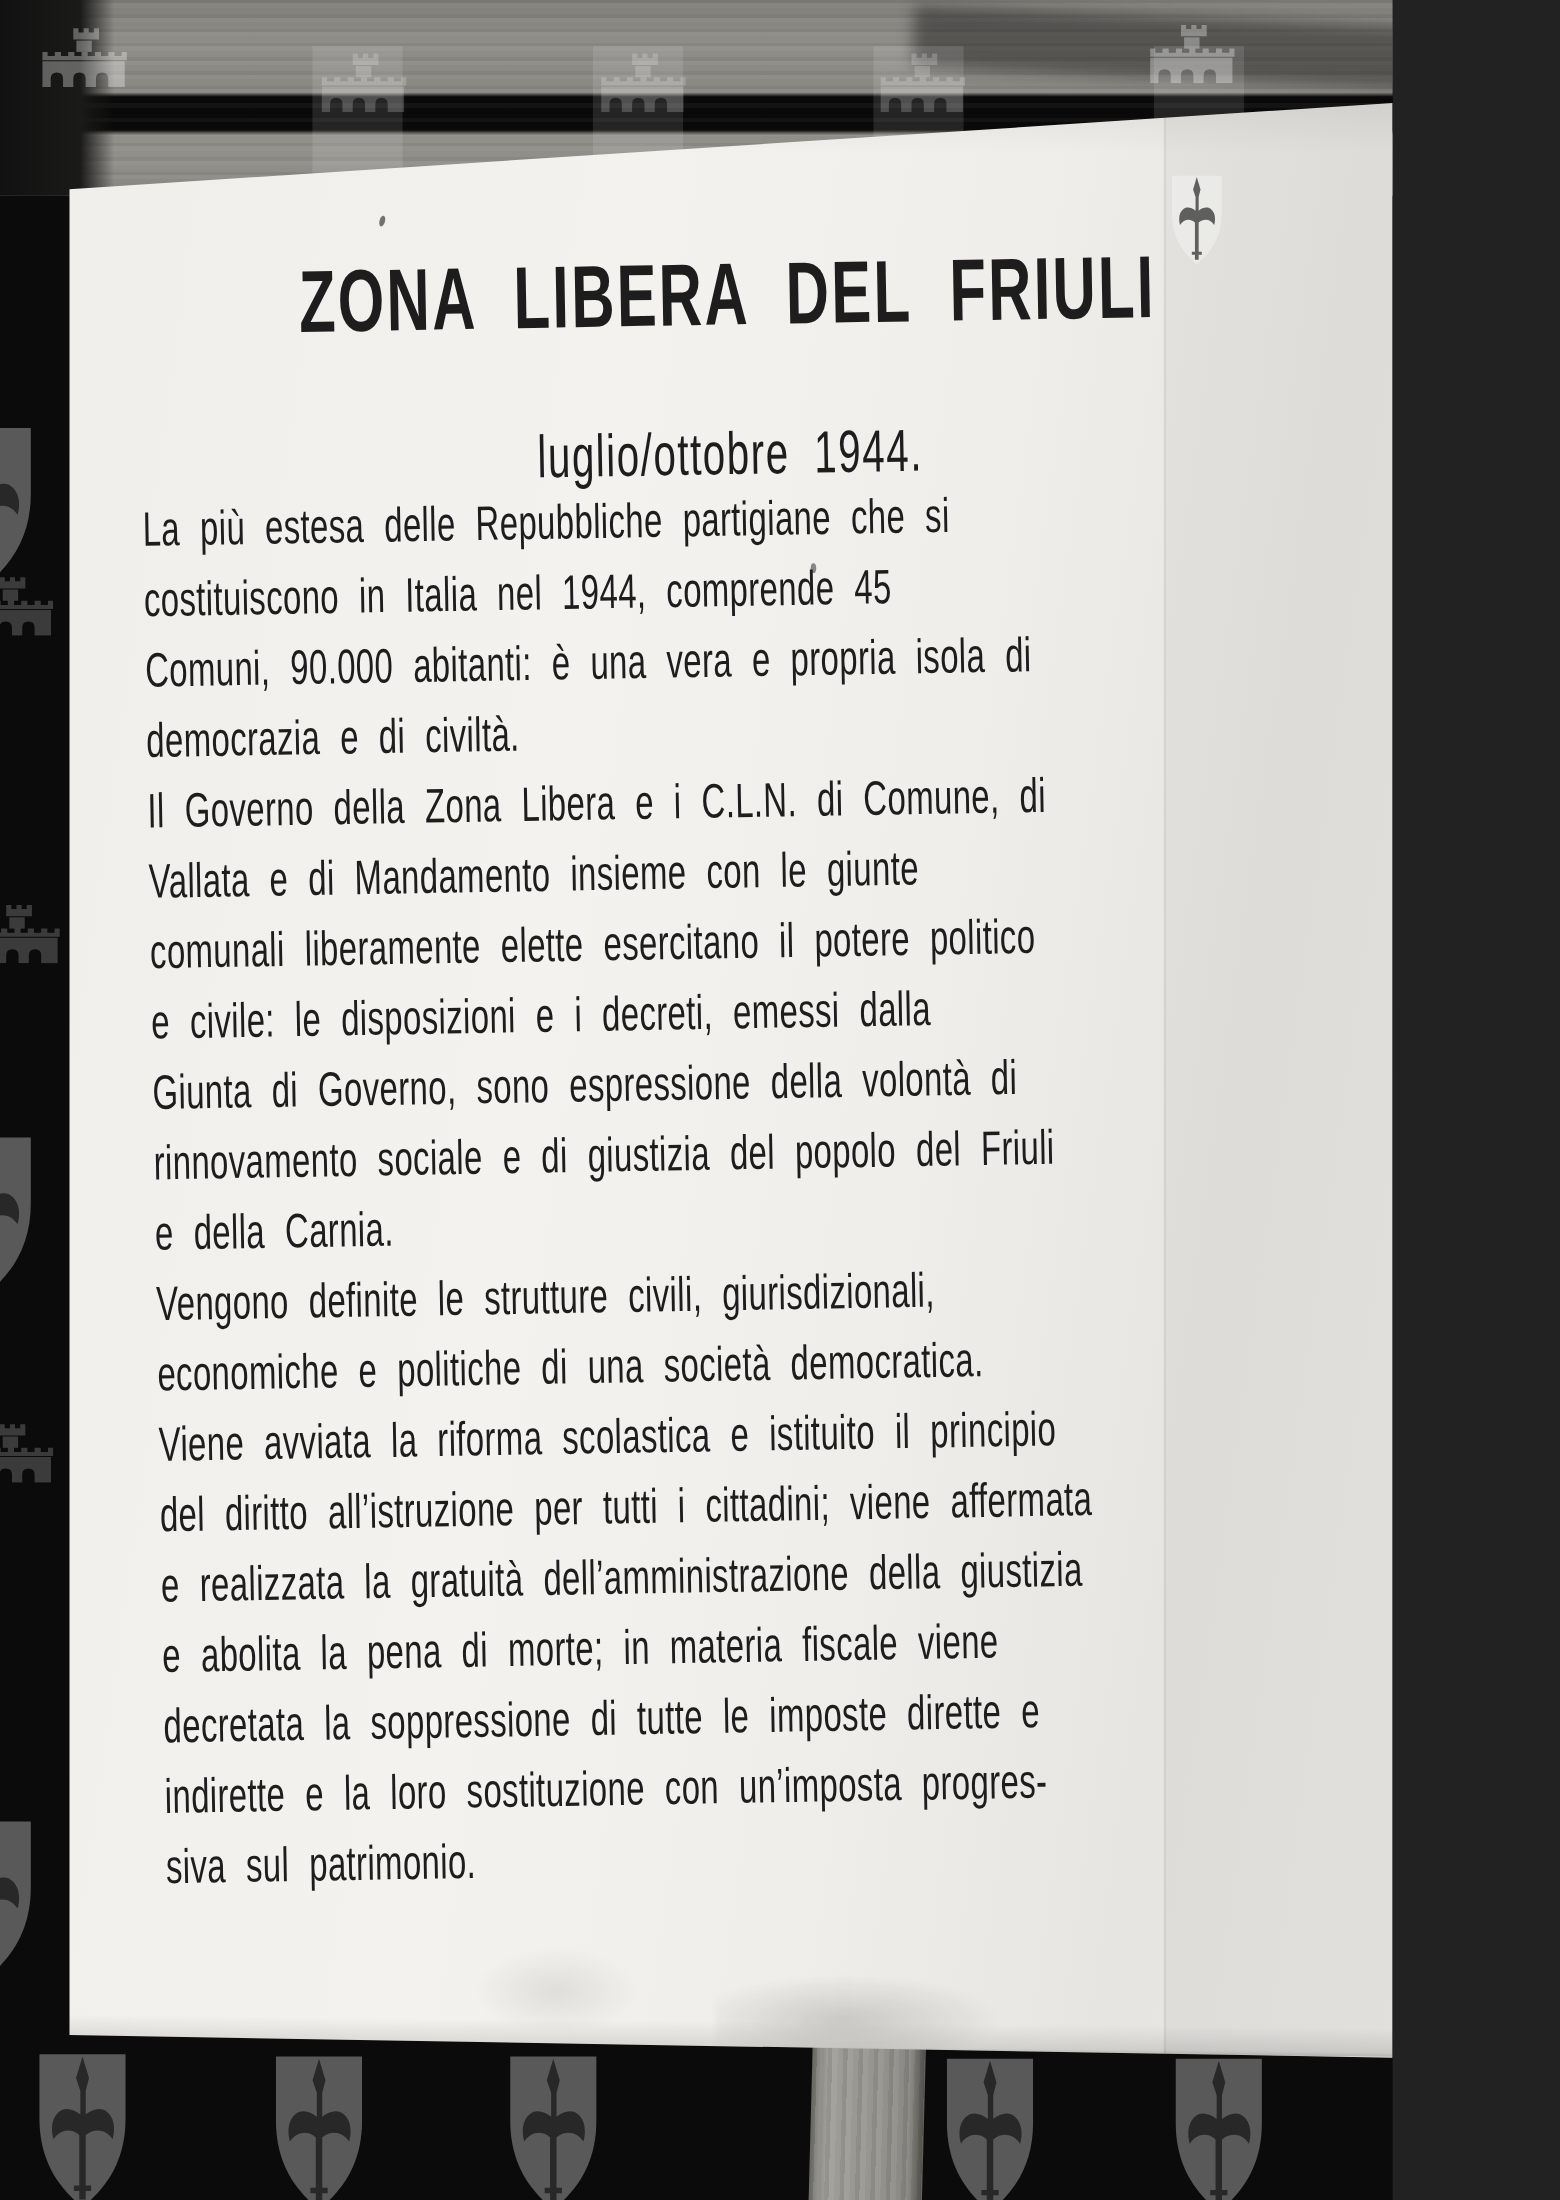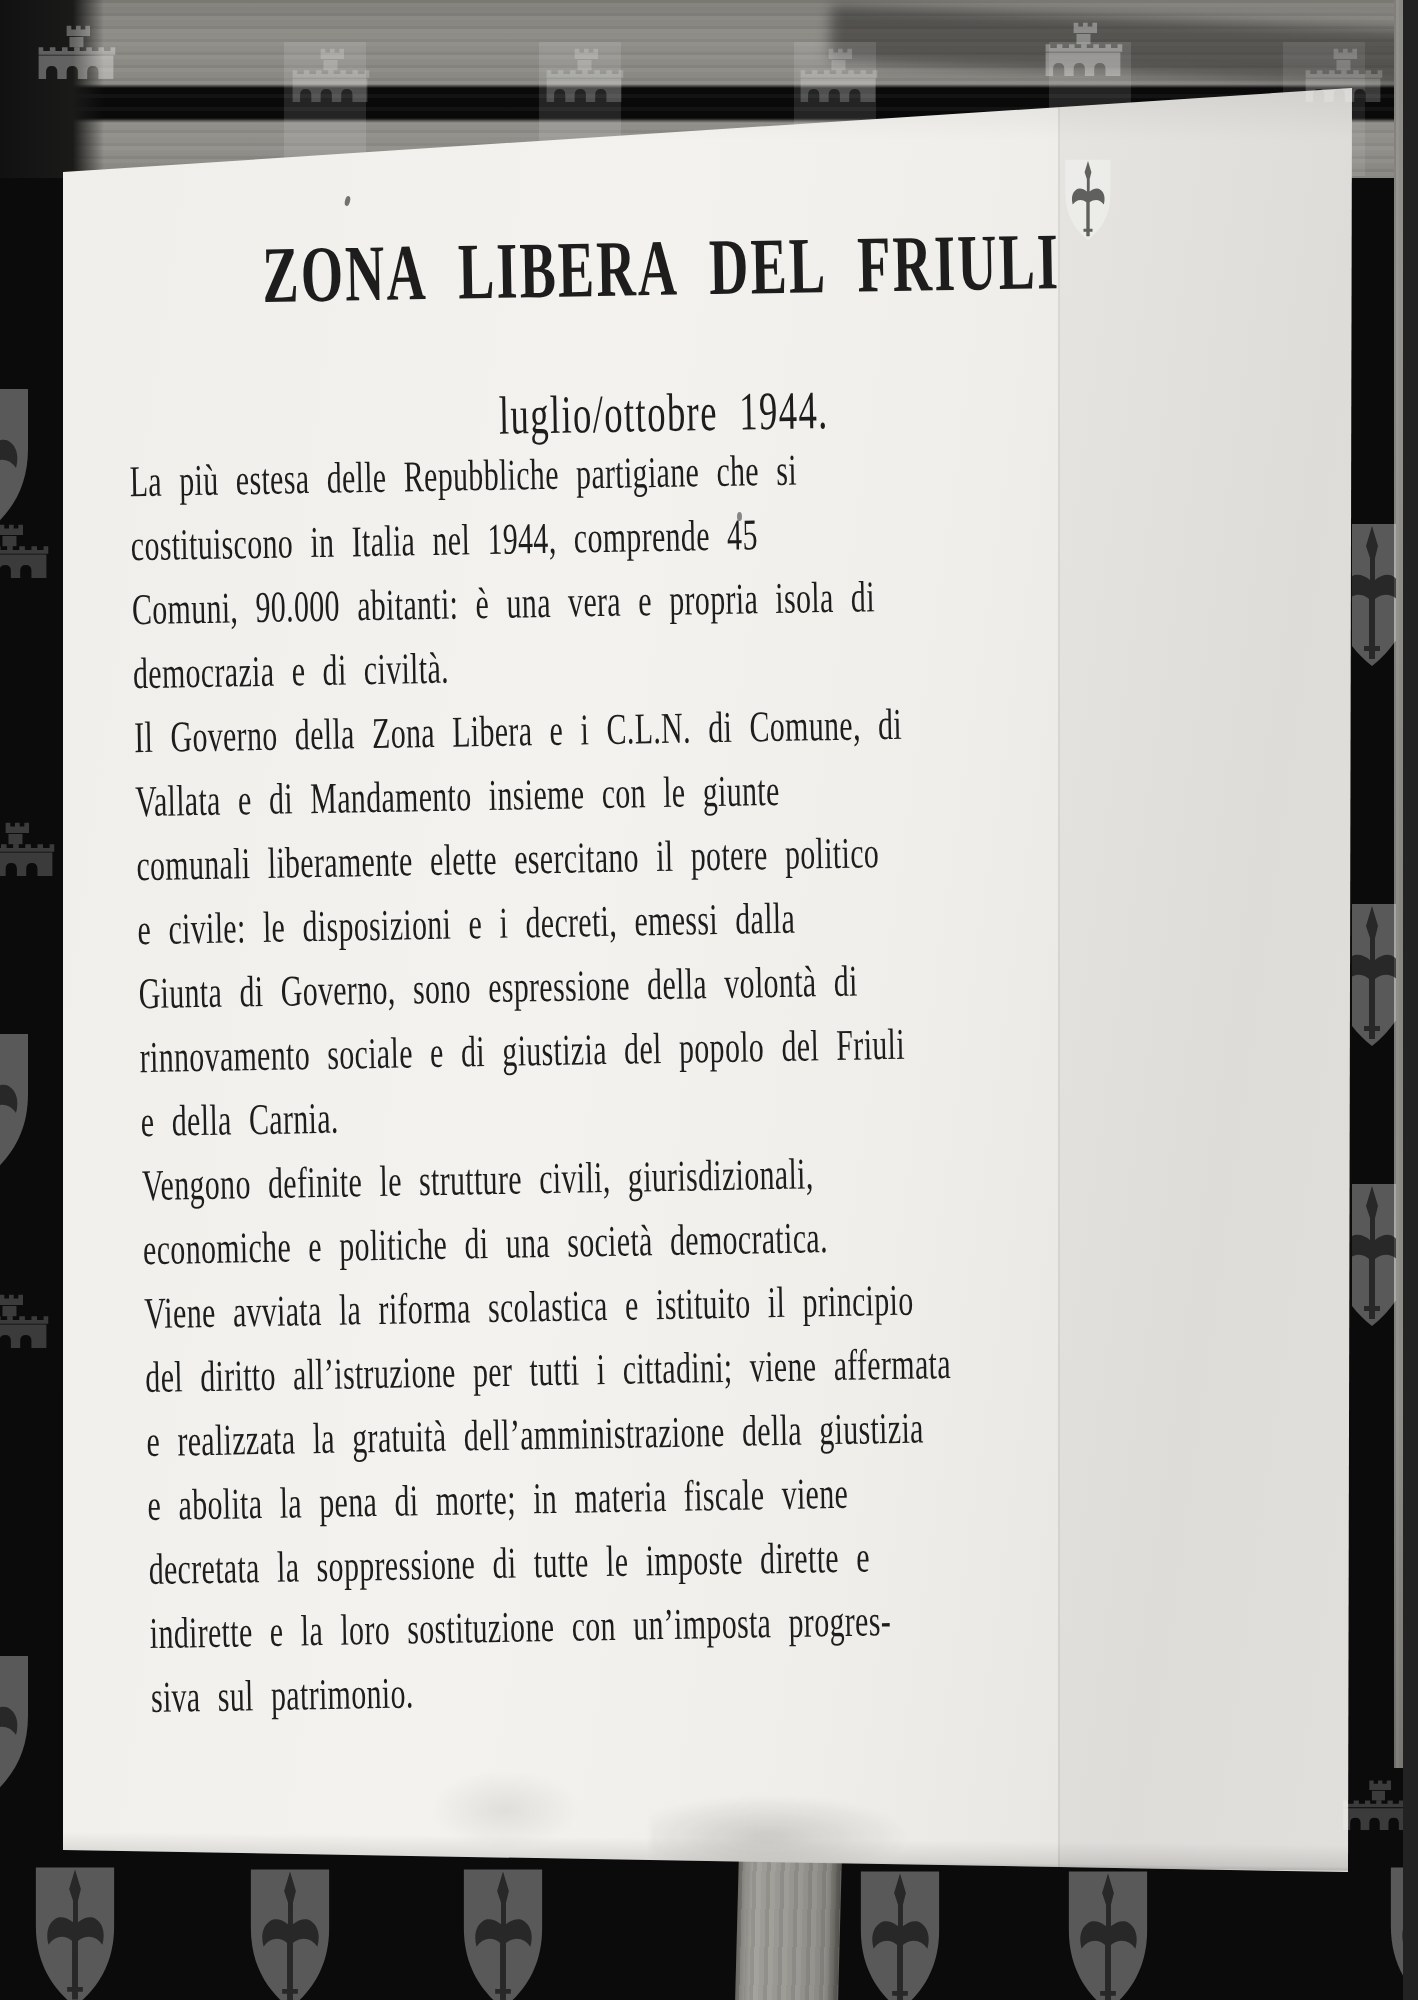--- a/index.html
+++ b/index.html
@@ -1,19 +1,19 @@
 <!DOCTYPE html>
 <html><head>
 <meta charset="utf-8">
 <style>
   html,body{margin:0;padding:0;background:#222;}
   .photo{
-    position:relative; width:1403px; height:2000px; overflow:hidden;
+    position:relative; width:1266px; height:2000px; overflow:hidden;
     background:#0b0b0b;
-    font-family:Liberation Serif, serif;
+    font-family:Liberation Sans, sans-serif;
   }
   
   .plank-top{
     position:absolute; left:0; top:0; width:1394px; height:178px;
     background:
       repeating-linear-gradient(180deg, rgba(0,0,0,0.05) 0 3px, rgba(255,255,255,0.04) 3px 7px, rgba(0,0,0,0) 7px 13px),
       linear-gradient(180deg,#7f7e79 0,#8e8d88 38px,#898883 84px,#0a0a0a 88px,#090909 118px,#8f8e89 123px,#918f8a 150px,#85847f 178px);
   }
   .corner-dark{
     position:absolute; left:0; top:0; width:104px; height:178px;

